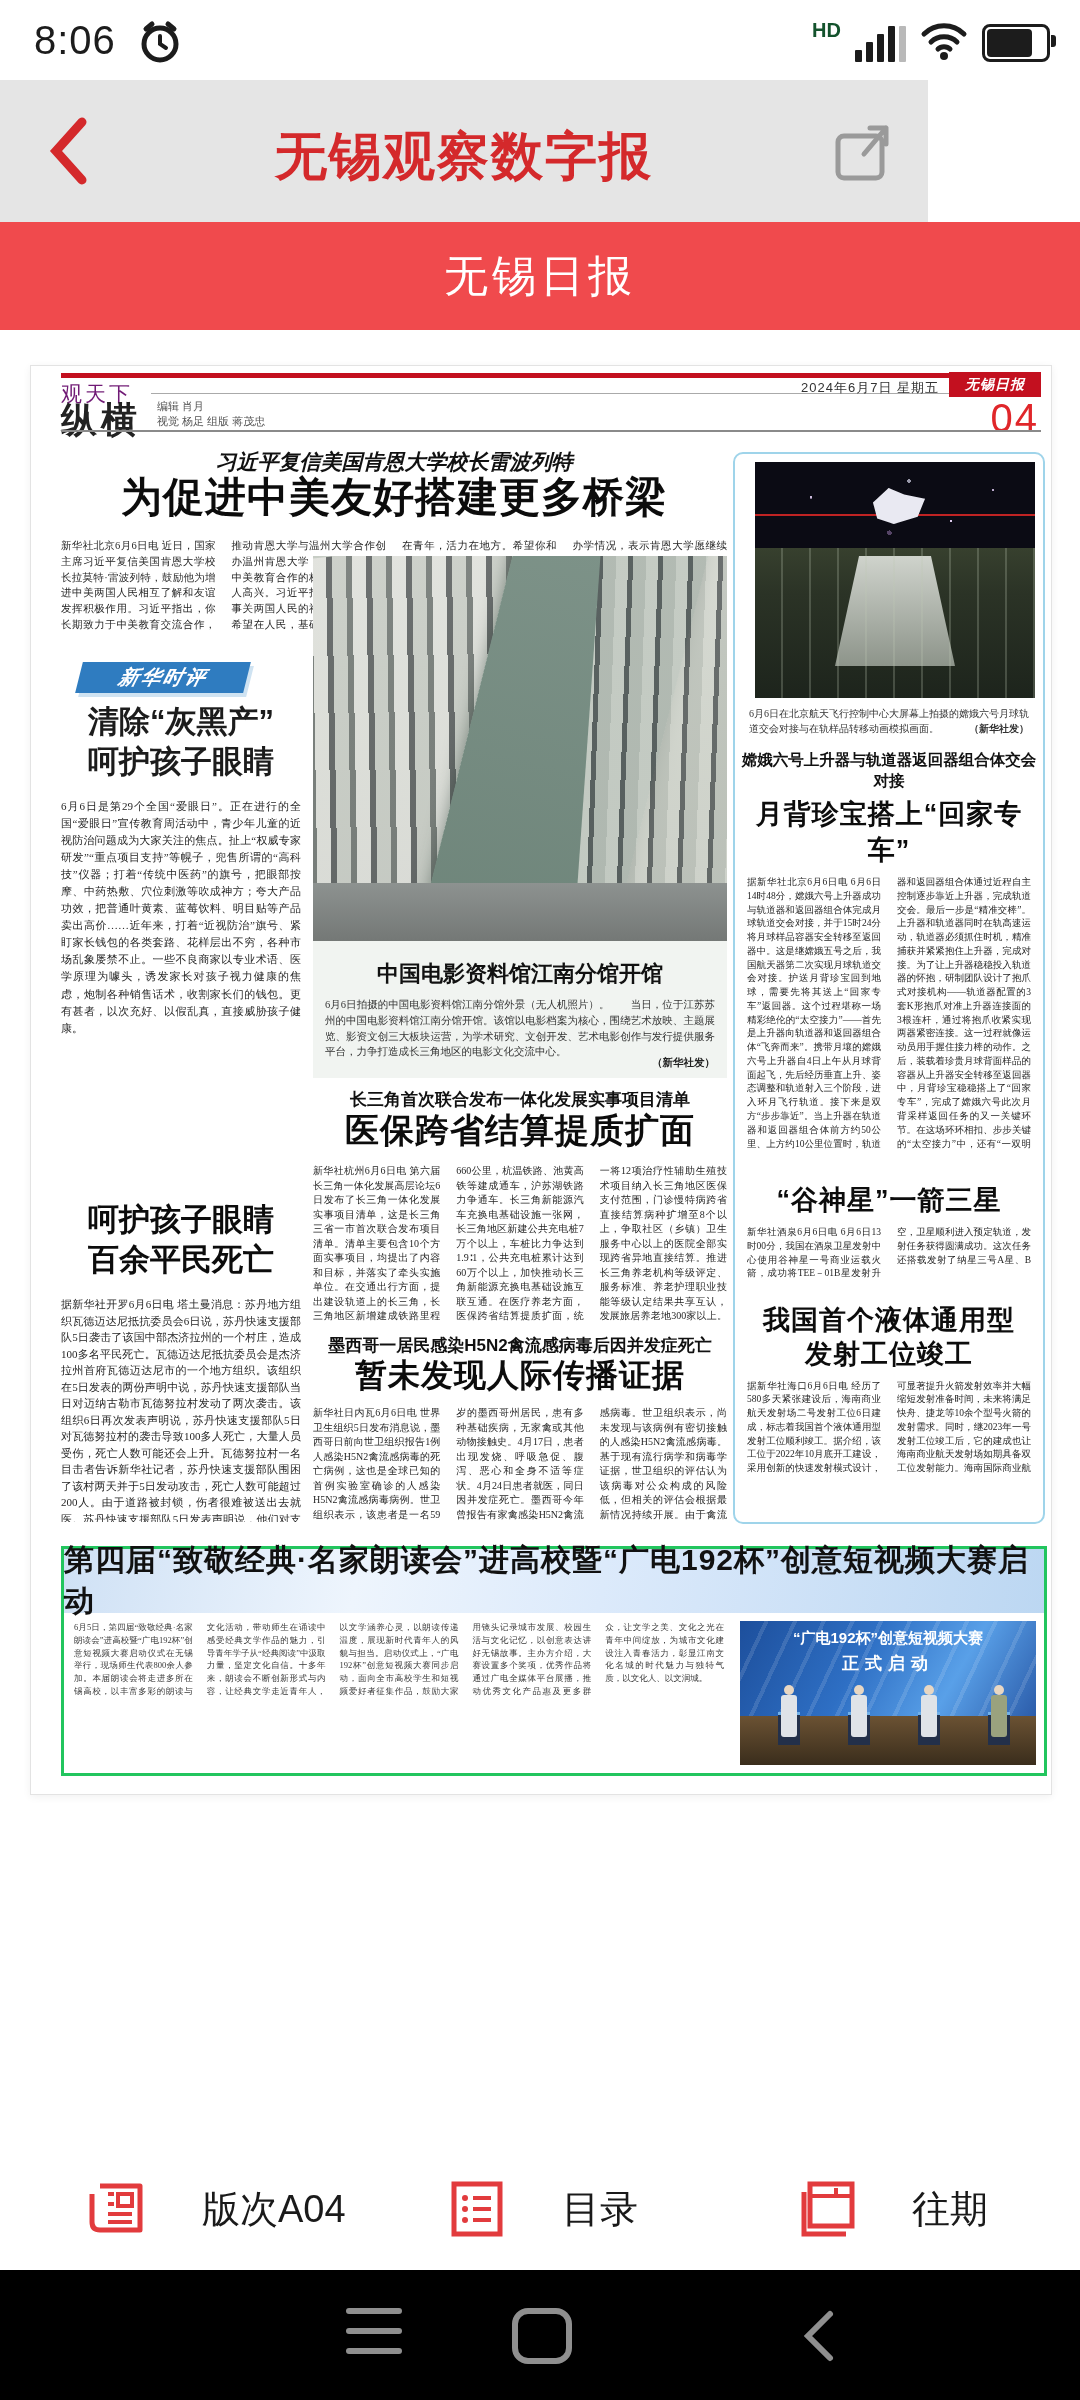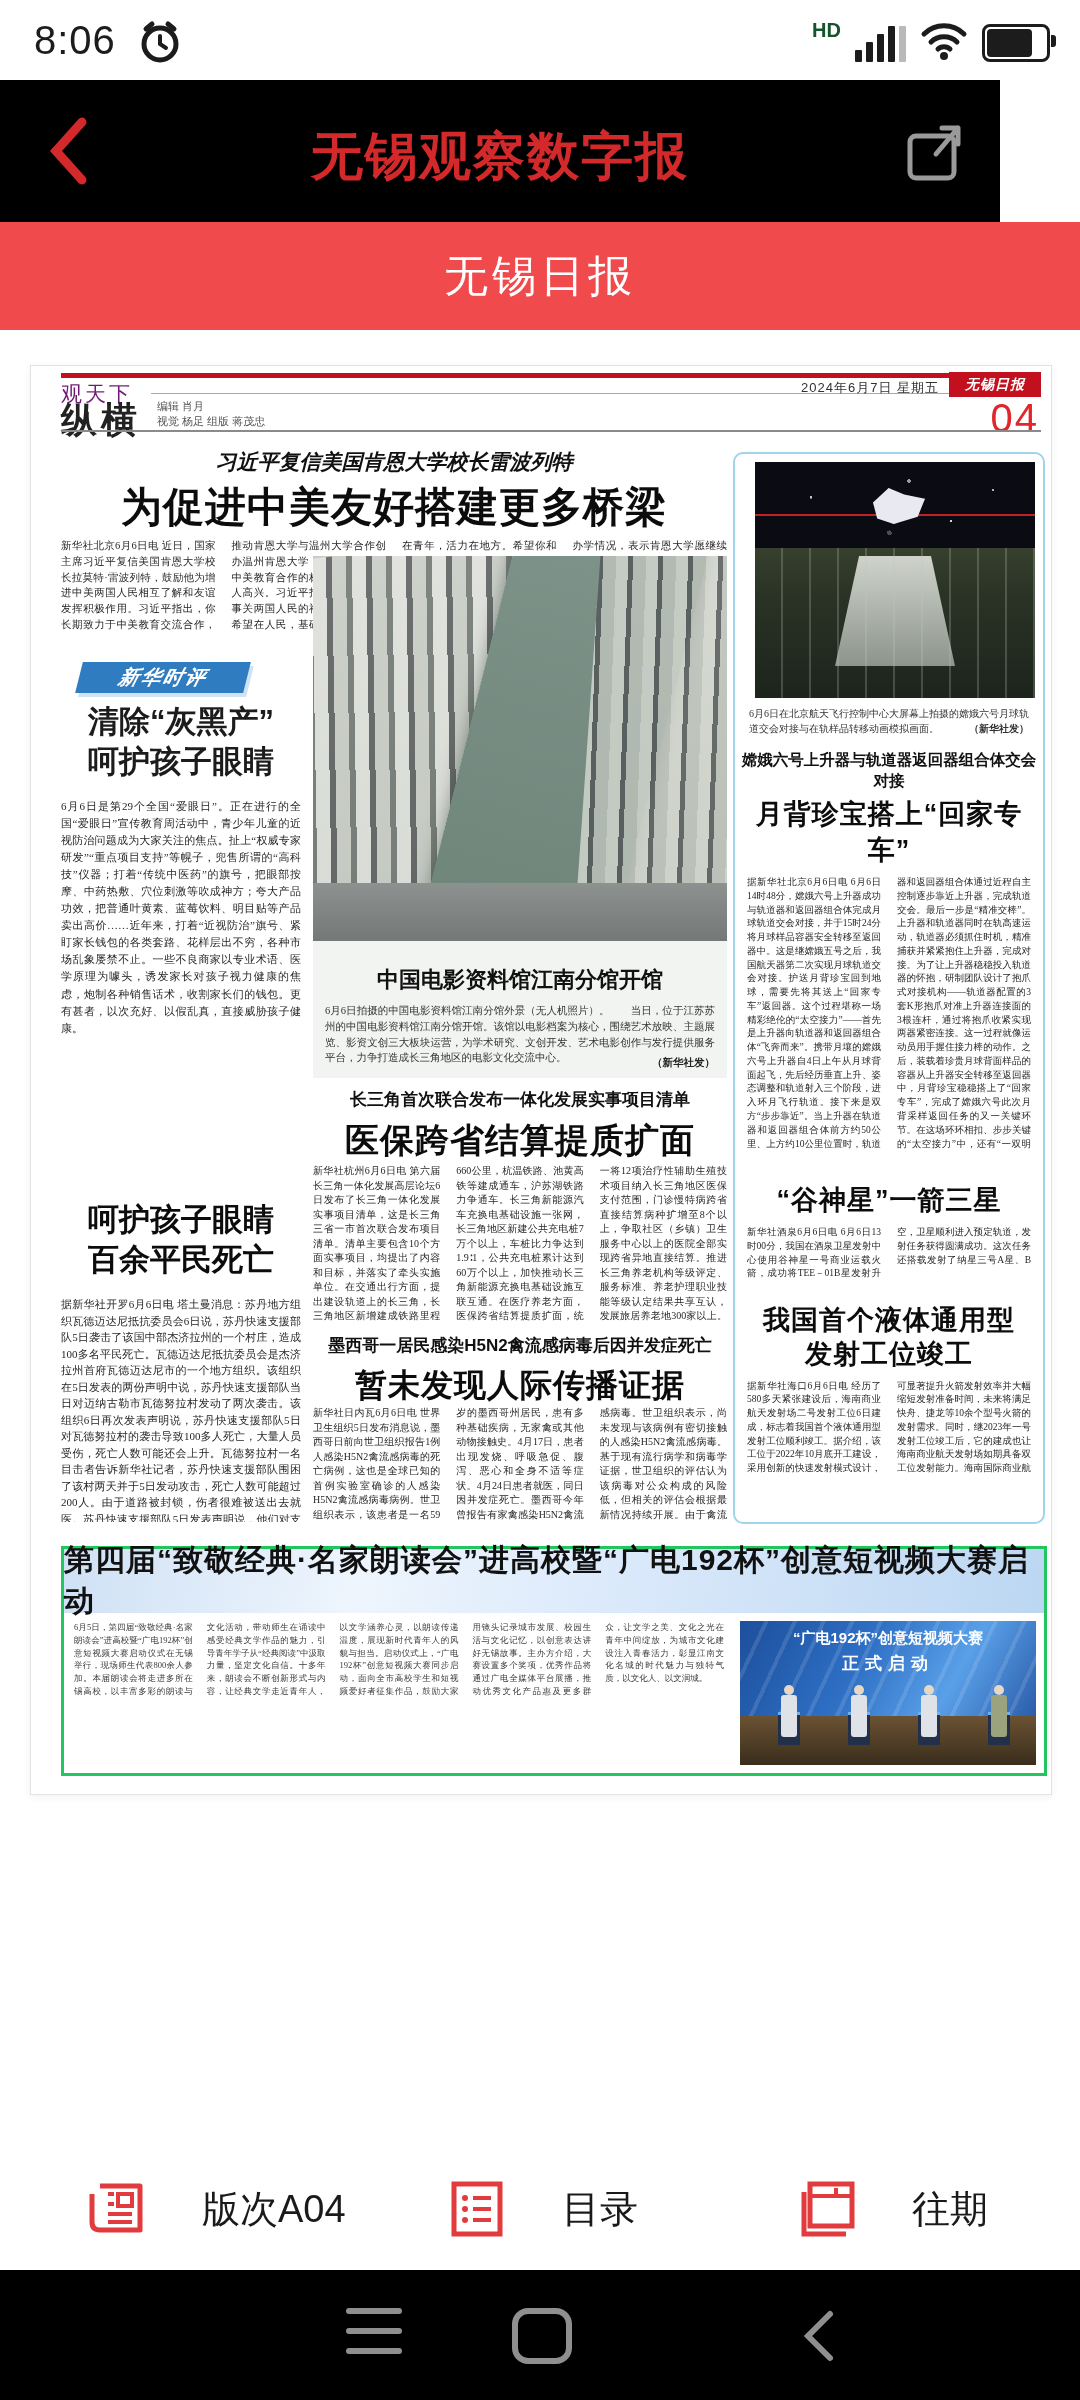--- a/index.html
+++ b/index.html
@@ -13,21 +13,21 @@
   .sb-alarm{position:absolute;left:138px;top:20px;}
   .sb-right{position:absolute;right:30px;top:16px;display:flex;align-items:flex-end;gap:14px;height:48px;}
   .hd{font-size:20px;font-weight:bold;color:#14532d;margin-bottom:22px;}
   .bars{display:flex;align-items:flex-end;gap:4px;height:40px;margin-bottom:2px;}
   .bars i{display:block;width:7px;background:#1c1c1c;border-radius:1px;}
   .bars i.dim{background:#b9b9b9;}
   .battery{width:62px;height:32px;border:3px solid #1c1c1c;border-radius:8px;position:relative;margin-bottom:2px;}
   .battery::before{content:"";position:absolute;left:2px;top:2px;bottom:2px;width:72%;background:#1c1c1c;border-radius:4px;}
   .battery::after{content:"";position:absolute;right:-9px;top:8px;width:5px;height:12px;background:#1c1c1c;border-radius:0 3px 3px 0;}
   
-  .appheader{position:absolute;left:0;top:80px;width:1000px;height:142px;background:#000000;}
+  .appheader{position:absolute;left:0;top:80px;width:912px;height:142px;background:#e5e5e5;padding-left:16px;}
   .hdr-title{position:absolute;left:0;right:0;top:42px;text-align:center;font-size:52px;color:#d4292b;
     font-family:"Liberation Serif",serif;font-weight:bold;letter-spacing:2px;}
   .back{position:absolute;left:44px;top:36px;width:46px;height:70px;cursor:pointer;}
   .share{position:absolute;right:36px;top:40px;width:58px;height:62px;cursor:pointer;}
   
   .banner{position:absolute;left:0;top:222px;width:1080px;height:108px;background:#f04a4d;
     display:flex;align-items:center;justify-content:center;}
   .banner span{color:#fff;font-size:44px;letter-spacing:4px;}
   
   .page{position:absolute;left:30px;top:365px;width:1020px;height:1428px;background:#fff;
@@ -37,21 +37,21 @@
   .mh-big{position:absolute;left:30px;top:30px;font-size:36px;font-weight:900;color:#222;letter-spacing:4px;}
   .mh-thinline{position:absolute;left:120px;top:27px;width:890px;height:1px;background:#aaa;}
   .credits{position:absolute;left:126px;top:33px;font-size:11px;color:#555;line-height:15px;}
   .mh-date{position:absolute;right:112px;top:13px;font-size:13px;color:#333;letter-spacing:1px;}
   .brandbox{position:absolute;right:10px;top:6px;width:92px;height:25px;background:#c3101f;color:#fff;
     display:flex;align-items:center;justify-content:center;font-size:14px;font-style:italic;font-weight:bold;
     font-family:"Liberation Serif",serif;letter-spacing:1px;}
   .pageno{position:absolute;right:12px;top:30px;font-size:40px;color:#e0262a;letter-spacing:2px;}
   .mh-rule{position:absolute;left:30px;top:64px;width:980px;height:2px;background:#8a8a8a;}
   .kicker{font-weight:bold;color:#111;text-align:center;}
-  .headline{font-weight:900;color:#0c0c0c;text-align:center;letter-spacing:1px;margin-top:10px;}
+  .headline{font-weight:900;color:#0c0c0c;text-align:center;letter-spacing:1px;}
   .bodytxt{font-family:"Liberation Serif",serif;color:#262626;text-align:justify;overflow:hidden;}
   .badge{position:absolute;left:48px;top:296px;width:168px;height:31px;background:#2f7cc0;color:#fff;
     transform:skewX(-14deg);display:flex;align-items:center;justify-content:center;
     font-size:20px;font-style:italic;font-weight:bold;letter-spacing:2px;box-shadow:4px 4px 0 #cfe3f2;}
   .caption-box{position:absolute;left:282px;top:575px;width:414px;height:137px;background:#f1f4f1;padding:0;}
   .rightbox{position:absolute;left:702px;top:86px;width:308px;height:1068px;border:2px solid #9fd4ea;border-radius:10px;}
   .bottombox{position:absolute;left:30px;top:1180px;width:980px;height:224px;border:3px solid #22c55e;background:#fff;}
   .bb-band{position:absolute;left:0;top:0;right:0;height:64px;
     background:linear-gradient(100deg,#cfe1f5 0%,#eef5fd 30%,#dceafb 55%,#bcd7f2 100%);
     display:flex;align-items:center;justify-content:center;}
@@ -191,21 +191,21 @@
     </div>
     <div class="abs bodytxt" style="left:30px;top:930px;width:240px;height:226px;font-size:11px;line-height:1.5;">据新华社开罗6月6日电 塔土曼消息：苏丹地方组织瓦德迈达尼抵抗委员会6日说，苏丹快速支援部队5日袭击了该国中部杰济拉州的一个村庄，造成100多名平民死亡。瓦德迈达尼抵抗委员会是杰济拉州首府瓦德迈达尼市的一个地方组织。该组织在5日发表的两份声明中说，苏丹快速支援部队当日对迈纳古勒市瓦德努拉村发动了两次袭击。该组织6日再次发表声明说，苏丹快速支援部队5日对瓦德努拉村的袭击导致100多人死亡，大量人员受伤，死亡人数可能还会上升。瓦德努拉村一名目击者告诉新华社记者，苏丹快速支援部队围困了该村两天并于5日发动攻击，死亡人数可能超过200人。由于道路被封锁，伤者很难被送出去就医。苏丹快速支援部队5日发表声明说，他们对支持苏丹武装部队的民间团体发动了袭击。目前，苏丹武装部队尚未对此事件作出回应。</div>
 
     <div class="film-photo">
       <div class="fp-town"></div>
       <div class="fp-water"></div>
       <div class="fp-town2"></div>
       <div class="fp-road"></div>
     </div>
     <div class="caption-box">
-      <div style="padding-top:24px;text-align:center;font-size:22px;font-weight:900;color:#111;">中国电影资料馆江南分馆开馆</div>
+      <div style="padding-top:18px;text-align:center;font-size:22px;font-weight:900;color:#111;">中国电影资料馆江南分馆开馆</div>
       <div class="serif" style="margin:8px 12px 0 12px;font-size:10.5px;line-height:1.5;color:#333;text-align:justify;height:64px;overflow:hidden;">6月6日拍摄的中国电影资料馆江南分馆外景（无人机照片）。　　当日，位于江苏苏州的中国电影资料馆江南分馆开馆。该馆以电影档案为核心，围绕艺术放映、主题展览、影资文创三大板块运营，为学术研究、文创开发、艺术电影创作与发行提供服务平台，力争打造成长三角地区的电影文化交流中心。</div>
       <div class="serif" style="position:absolute;right:12px;bottom:8px;font-size:10.5px;font-weight:bold;color:#222;">（新华社发）</div>
     </div>
 
     <div class="abs kicker" style="left:282px;top:722px;width:414px;font-size:17px;">长三角首次联合发布一体化发展实事项目清单</div>
     <div class="abs headline" style="left:282px;top:742px;width:414px;font-size:34px;">医保跨省结算提质扩面</div>
     <div class="abs bodytxt cols3" style="left:282px;top:798px;width:414px;height:162px;font-size:10px;line-height:1.45;">新华社杭州6月6日电 第六届长三角一体化发展高层论坛6日发布了长三角一体化发展实事项目清单，这是长三角三省一市首次联合发布项目清单。清单主要包含10个方面实事项目，均提出了内容和目标，并落实了牵头实施单位。在交通出行方面，提出建设轨道上的长三角，长三角地区新增建成铁路里程660公里，杭温铁路、池黄高铁等建成通车，沪苏湖铁路力争通车。长三角新能源汽车充换电基础设施一张网，长三角地区新建公共充电桩7万个以上，车桩比力争达到1.9∶1，公共充电桩累计达到60万个以上，加快推动长三角新能源充换电基础设施互联互通。在医疗养老方面，医保跨省结算提质扩面，统一将12项治疗性辅助生殖技术项目纳入长三角地区医保支付范围，门诊慢特病跨省直接结算病种扩增至8个以上，争取社区（乡镇）卫生服务中心以上的医院全部实现跨省异地直接结算。推进长三角养老机构等级评定、服务标准、养老护理职业技能等级认定结果共享互认，发展旅居养老地300家以上。为推动文旅一体化，提出打造“东方山水韵 自在长三角”文旅品牌，共同推出长三角高铁旅游、跟着考古游长三角、中华文明探源、红色旅游等方面至少30条特色精品线路。依托社会保障卡，实现长三角3000家以上文旅场馆（图书馆、博物馆、A级旅游景区等）和健身场馆“一卡通用”，“一卡通”服务项目增加至70项以上。政务服务领域，长三角“跨省高效办成一件事”，开通跨省通办“远程虚拟窗口”服务点位200个以上，累计上线政务服务200项以上，实现41个地级及以上城市全覆盖。此外，长三角三省一市还将共同守护舌尖上的安全，联合开展“长食常安”监管服务惠民活动，联动禁止涉食品安全严重失信人员从事食品行业。携手推动和美乡村共建共享，发布《长三角和美乡村建设导引》，建成和美乡村（美丽乡村）6000个以上。</div>
 
     <div class="abs kicker" style="left:282px;top:968px;width:414px;font-size:17px;">墨西哥一居民感染H5N2禽流感病毒后因并发症死亡</div>
     <div class="abs headline" style="left:282px;top:988px;width:414px;font-size:32px;">暂未发现人际传播证据</div>

